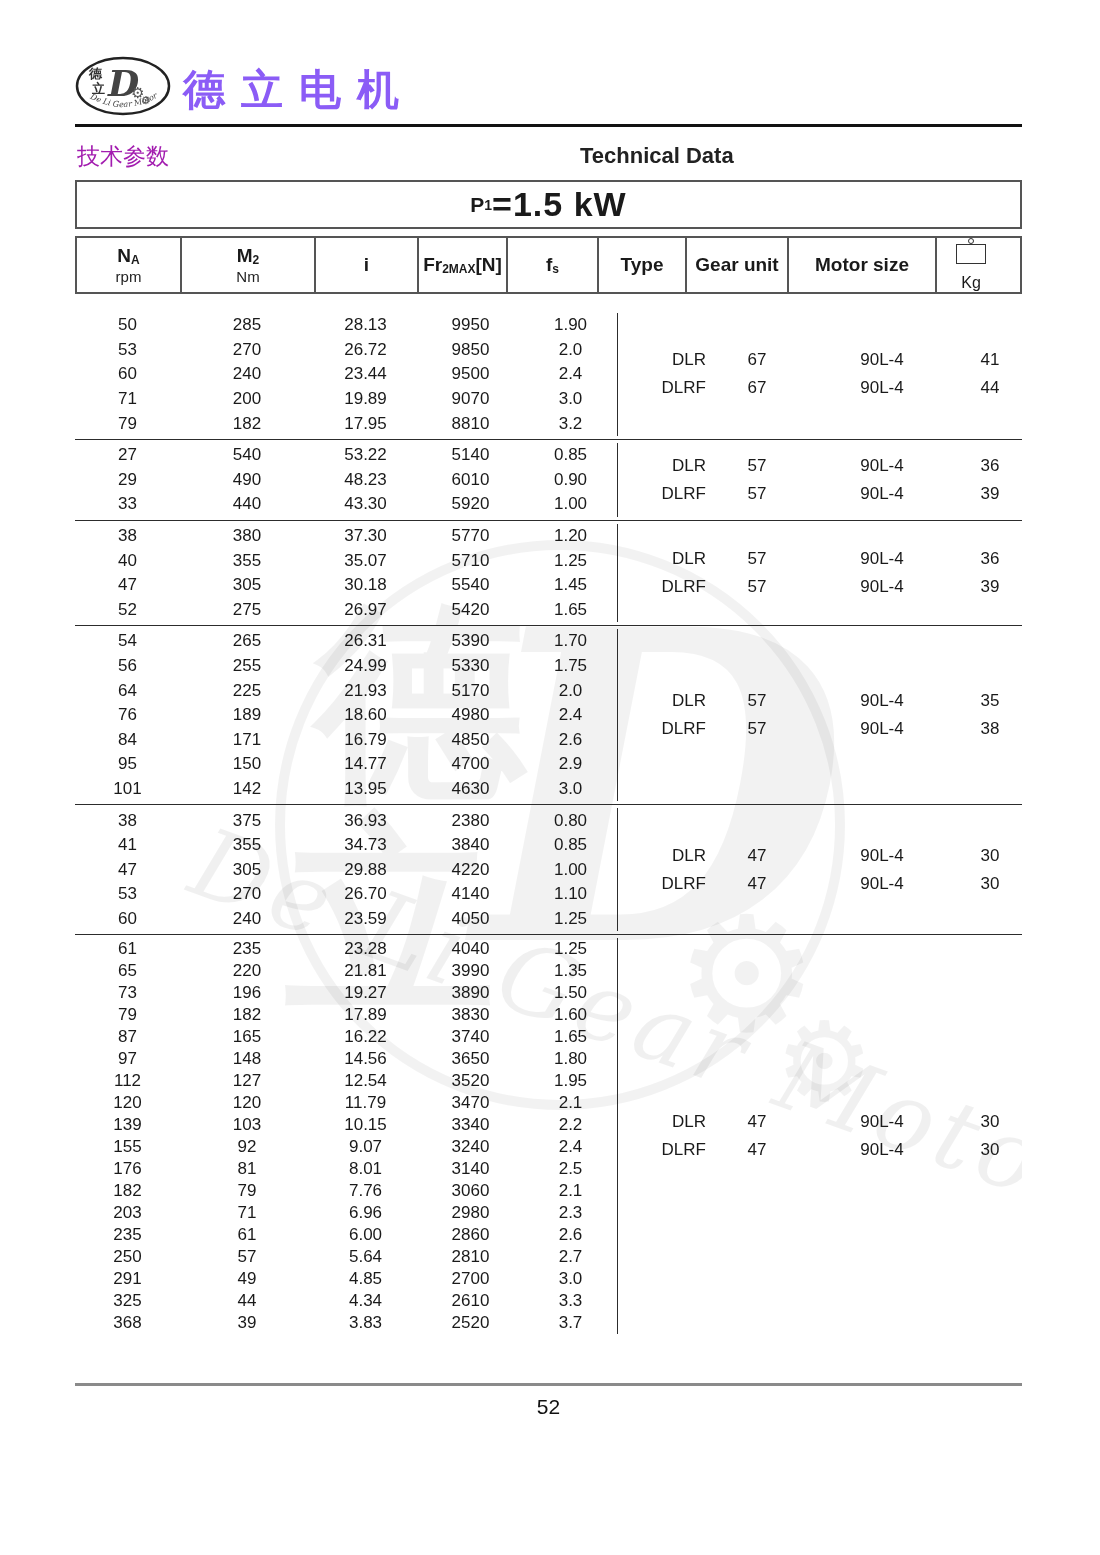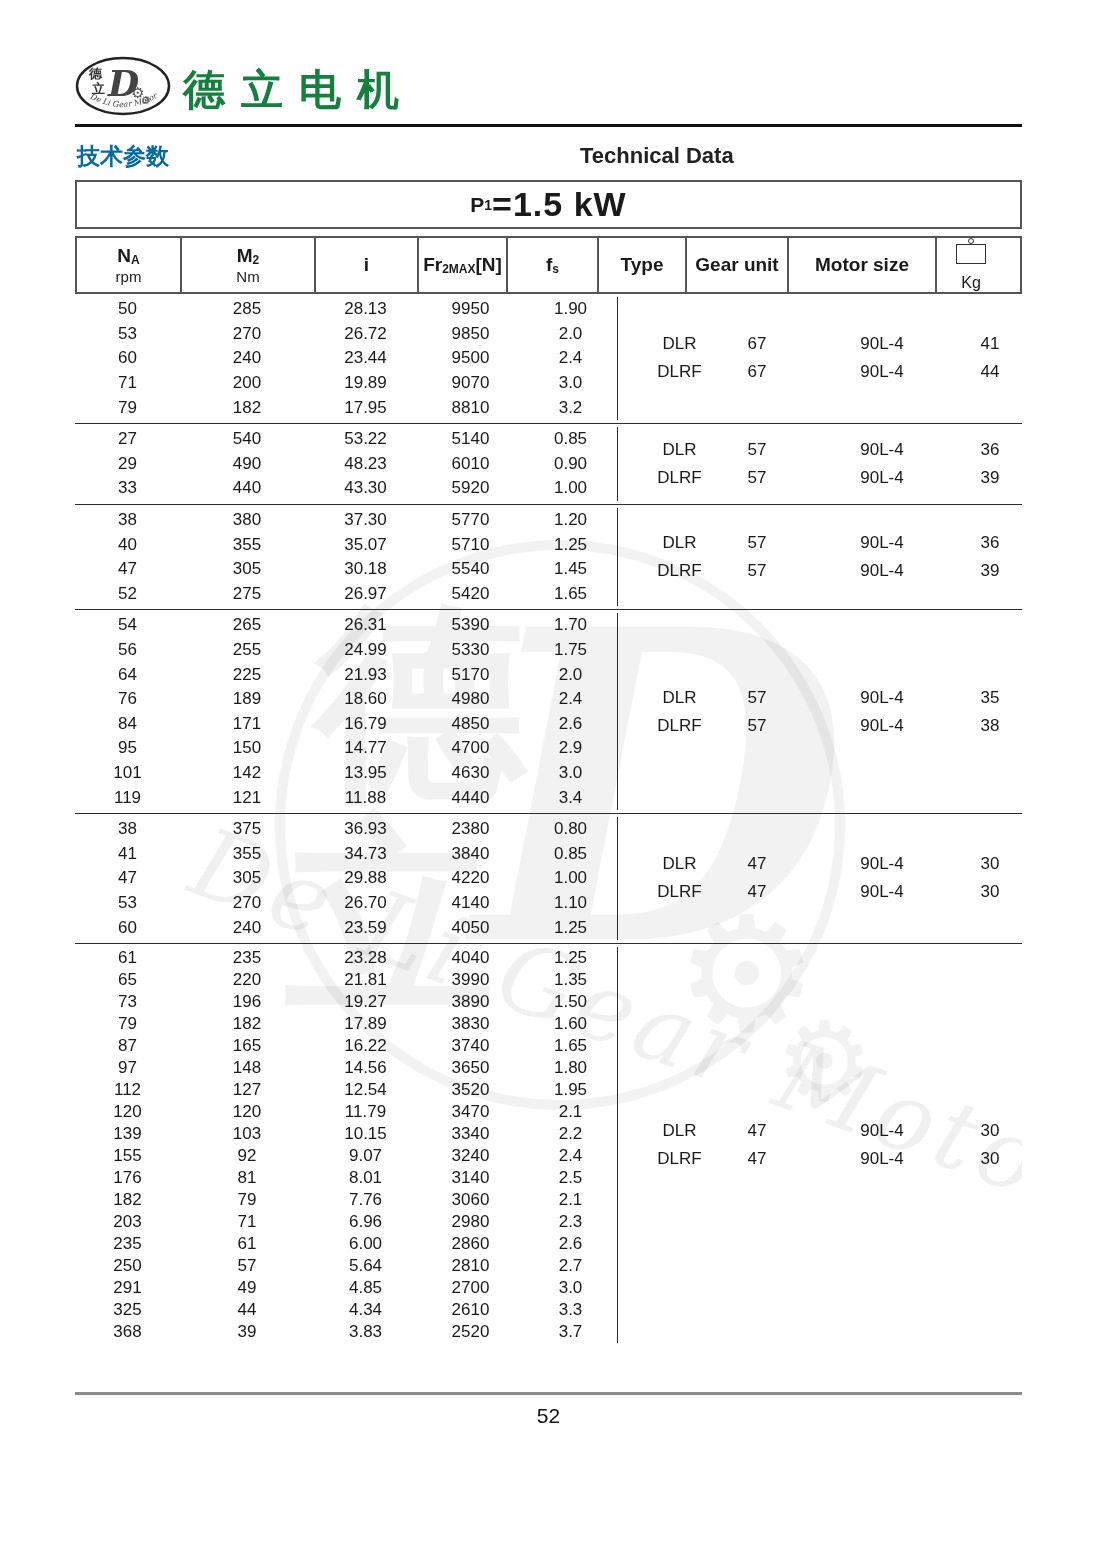--- a/index.html
+++ b/index.html
@@ -10,34 +10,34 @@
     color:#1a1a1a; overflow:hidden;
   }
   .page { position:absolute; inset:0; }
 
   
   .watermark { position:absolute; left:75px; top:540px; width:947px; height:840px; z-index:0; pointer-events:none; }
 
   
   .logo { position:absolute; left:73px; top:54px; width:100px; height:68px; z-index:2; }
   .brand { position:absolute; left:183px; top:62px; z-index:2;
-    font-family:"DejaVu Serif", serif; font-weight:bold; font-size:42px; letter-spacing:16px; color:#15803d; }
+    font-family:"DejaVu Serif", serif; font-weight:bold; font-size:42px; letter-spacing:16px; color:#8b5cf6; }
   .toprule { position:absolute; left:75px; top:124px; width:947px; height:3px; background:#111; z-index:2; }
-  .section-cn { position:absolute; left:77px; top:141px; font-size:23px; font-weight:bold; color:#0369a1; z-index:2; }
+  .section-cn { position:absolute; left:77px; top:141px; font-size:23px; font-weight:normal; color:#a21caf; z-index:2; }
   .section-en { position:absolute; left:580px; top:143px; font-size:22px; font-weight:bold; color:#222; z-index:2; }
 
   
   .content { position:absolute; left:75px; top:180px; width:947px; z-index:1; }
 
   .title-box { height:49px; border:2px solid #555; display:flex; align-items:center; justify-content:center; margin-bottom:7px; background:transparent; }
   .title-box .tp { font-size:21px; font-weight:bold; }
   .title-box .tsub { font-size:14px; font-weight:bold; vertical-align:-3px; }
   .title-box .tval { font-size:34px; font-weight:bold; letter-spacing:1px; }
 
-  .header-row { height:58px; border:2px solid #555; display:flex; margin-bottom:0; }
+  .header-row { height:58px; border:2px solid #555; display:flex; margin-bottom:16px; }
   .hcell { display:flex; flex-direction:column; align-items:center; justify-content:center; border-right:2px solid #555; line-height:1.15; }
   .hcell:last-child { border-right:none; }
   .hmain { font-size:19px; font-weight:bold; }
   .hsub { font-size:12px; font-weight:bold; vertical-align:-2px; }
   .hunit { font-size:15px; color:#222; }
   .w0{width:105px} .w1{width:134px} .w2{width:103px} .w3{width:89px} .w4{width:91px}
   .w5{width:88px} .w6{width:102px} .w7{width:148px} .w8{width:68px}
 
   .kgcell { justify-content:space-between; }
   .kg-icon { position:relative; width:30px; height:26px; margin-bottom:1px; }
@@ -51,21 +51,21 @@
   .group + .group { border-top:1px solid #2c2c2c; }
   .gleft { width:542px; }
   .gright { flex:1; border-left:1px solid #2c2c2c; display:flex; align-items:center; }
   .typewrap { width:100%; }
   .nrow { display:flex; height:24.6px; align-items:center; }
   .tight .nrow { height:22px; }
   .ncell { font-size:17px; text-align:center; }
   .c0{width:105px} .c1{width:134px} .c2{width:103px} .c3{width:107px} .c4{width:93px}
   .trow { display:flex; height:28px; align-items:center; }
   .tcell { font-size:17px; }
-  .t0{width:88px; padding-left:35px; text-align:center;}
+  .t0{width:88px; padding-left:35px; text-align:right;}
   .t1{width:102px; text-align:center;}
   .t2{width:148px; text-align:center;}
   .t3{width:68px; text-align:center;}
 
   
   .footer-rule { height:3px; background:#8a8a8a; margin-top:46px; }
   .page-num { text-align:center; font-size:21px; margin-top:9px; color:#111; }
 </style>
 </head>
 <body>
@@ -333,27 +333,20 @@
               <div class="ncell c3">4700</div>
               <div class="ncell c4">2.9</div>
             </div>
             <div class="nrow">
               <div class="ncell c0">101</div>
               <div class="ncell c1">142</div>
               <div class="ncell c2">13.95</div>
               <div class="ncell c3">4630</div>
               <div class="ncell c4">3.0</div>
             </div>
-            <div class="nrow">
-              <div class="ncell c0">119</div>
-              <div class="ncell c1">121</div>
-              <div class="ncell c2">11.88</div>
-              <div class="ncell c3">4440</div>
-              <div class="ncell c4">3.4</div>
-            </div>
           </div>
           <div class="gright">
             <div class="typewrap">
               <div class="trow">
                 <div class="tcell t0">DLR</div>
                 <div class="tcell t1">57</div>
                 <div class="tcell t2">90L-4</div>
                 <div class="tcell t3">35</div>
               </div>
               <div class="trow">

